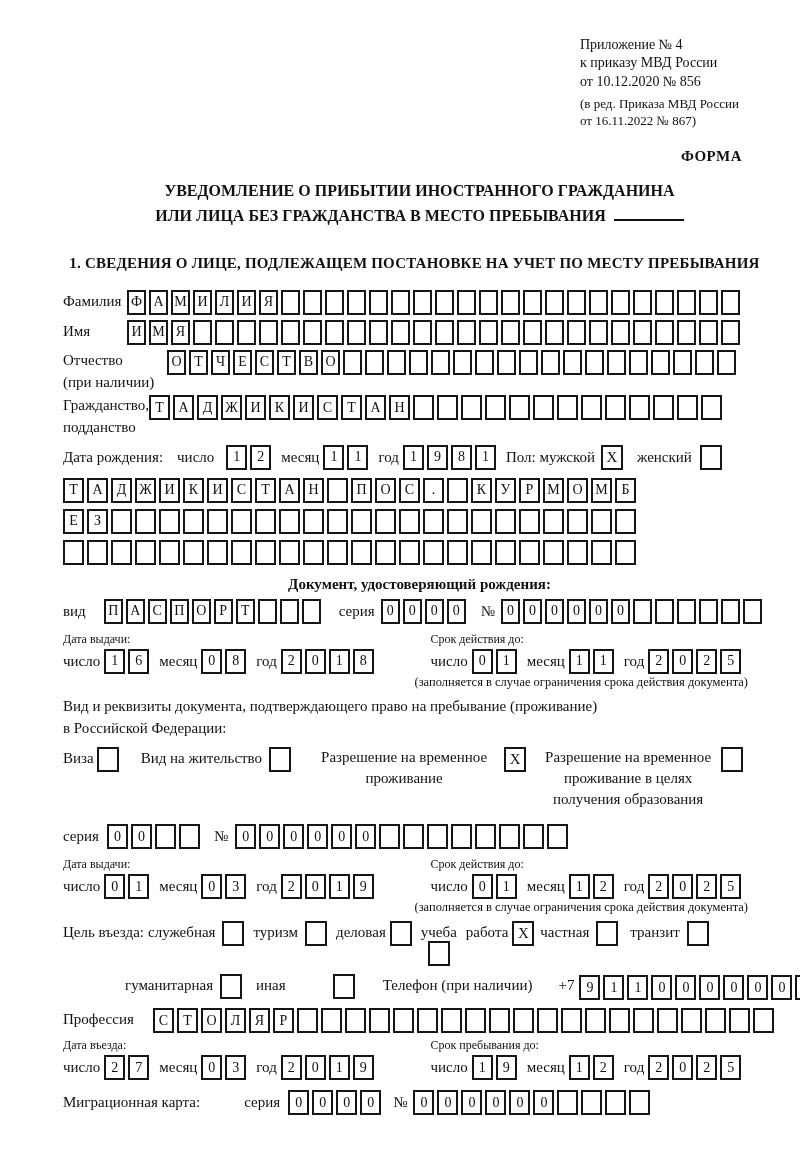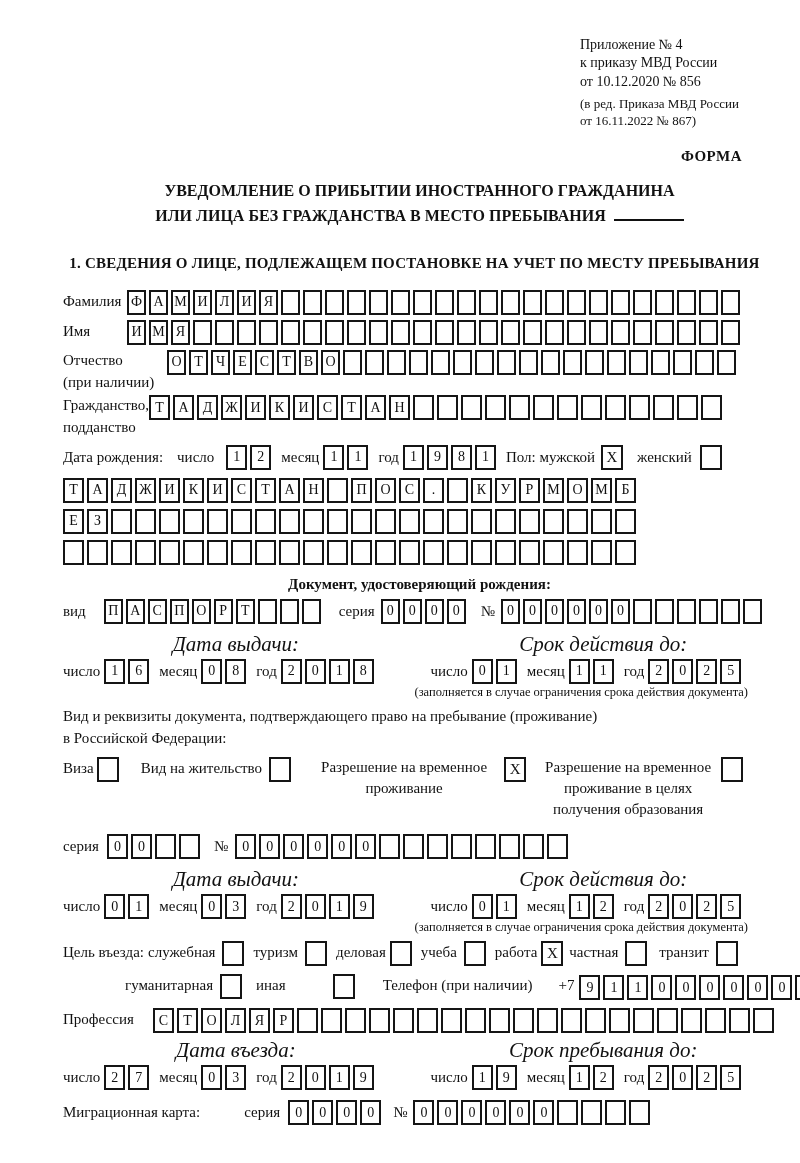--- a/index.html
+++ b/index.html
@@ -34,21 +34,21 @@
   }
   .w64{width:64px;} .w104{width:104px;} .w86{width:86px;}
   .labelcol{flex:none;}
   
   .dgroup{display:flex;align-items:center;}
   .dgroup .lbl{padding-top:0;margin-right:4px;}
   .dgroup .cells{margin-right:7px;}
   .datecols{display:flex;margin-top:8px;}
   .dcol{width:350px;}
   .dcol + .dcol{margin-left:22px;}
-  .datehead{text-align:center;font-size:21px;margin-bottom:2px;font-style:italic;}
+  .datehead{font-size:12px;margin-bottom:2px;}
   .note{font-size:12.5px;}
   .note-right{text-align:right;padding-right:28px;margin-top:1px;margin-bottom:6px;}
   
   .optrow{display:flex;align-items:flex-start;margin-bottom:4px;}
   .opt{display:flex;align-items:flex-start;}
   .opt .lbl{padding-top:3px;}
   .opt .cb{margin-left:7px;}
   .wraplbl{font-size:15px;text-align:center;line-height:1.4;}
   .center-bold{font-weight:bold;font-size:15px;text-align:center;margin:4px 0 6px 0;}
   .mb2{margin-bottom:2px;} .mb8{margin-bottom:8px;}
@@ -516,21 +516,21 @@
         <span class="cb"></span>
       </div>
     <div class="opt" style="margin-left:9px;">
         <span class="lbl">туризм</span>
         <span class="cb"></span>
       </div>
     <div class="opt" style="margin-left:9px;">
         <span class="lbl">деловая</span>
         <span class="cb" style="margin-left:4px;"></span>
       </div>
-    <div class="opt" style="margin-left:9px;">
+    <div class="opt" style="margin-left:9px;flex-direction:column;">
         <span class="lbl">учеба</span>
         <span class="cb"></span>
       </div>
     <div class="opt" style="margin-left:9px;">
         <span class="lbl">работа</span>
         <span class="cb" style="margin-left:4px;">X</span>
       </div>
     <div class="opt" style="margin-left:6px;">
         <span class="lbl">частная</span>
         <span class="cb"></span>

